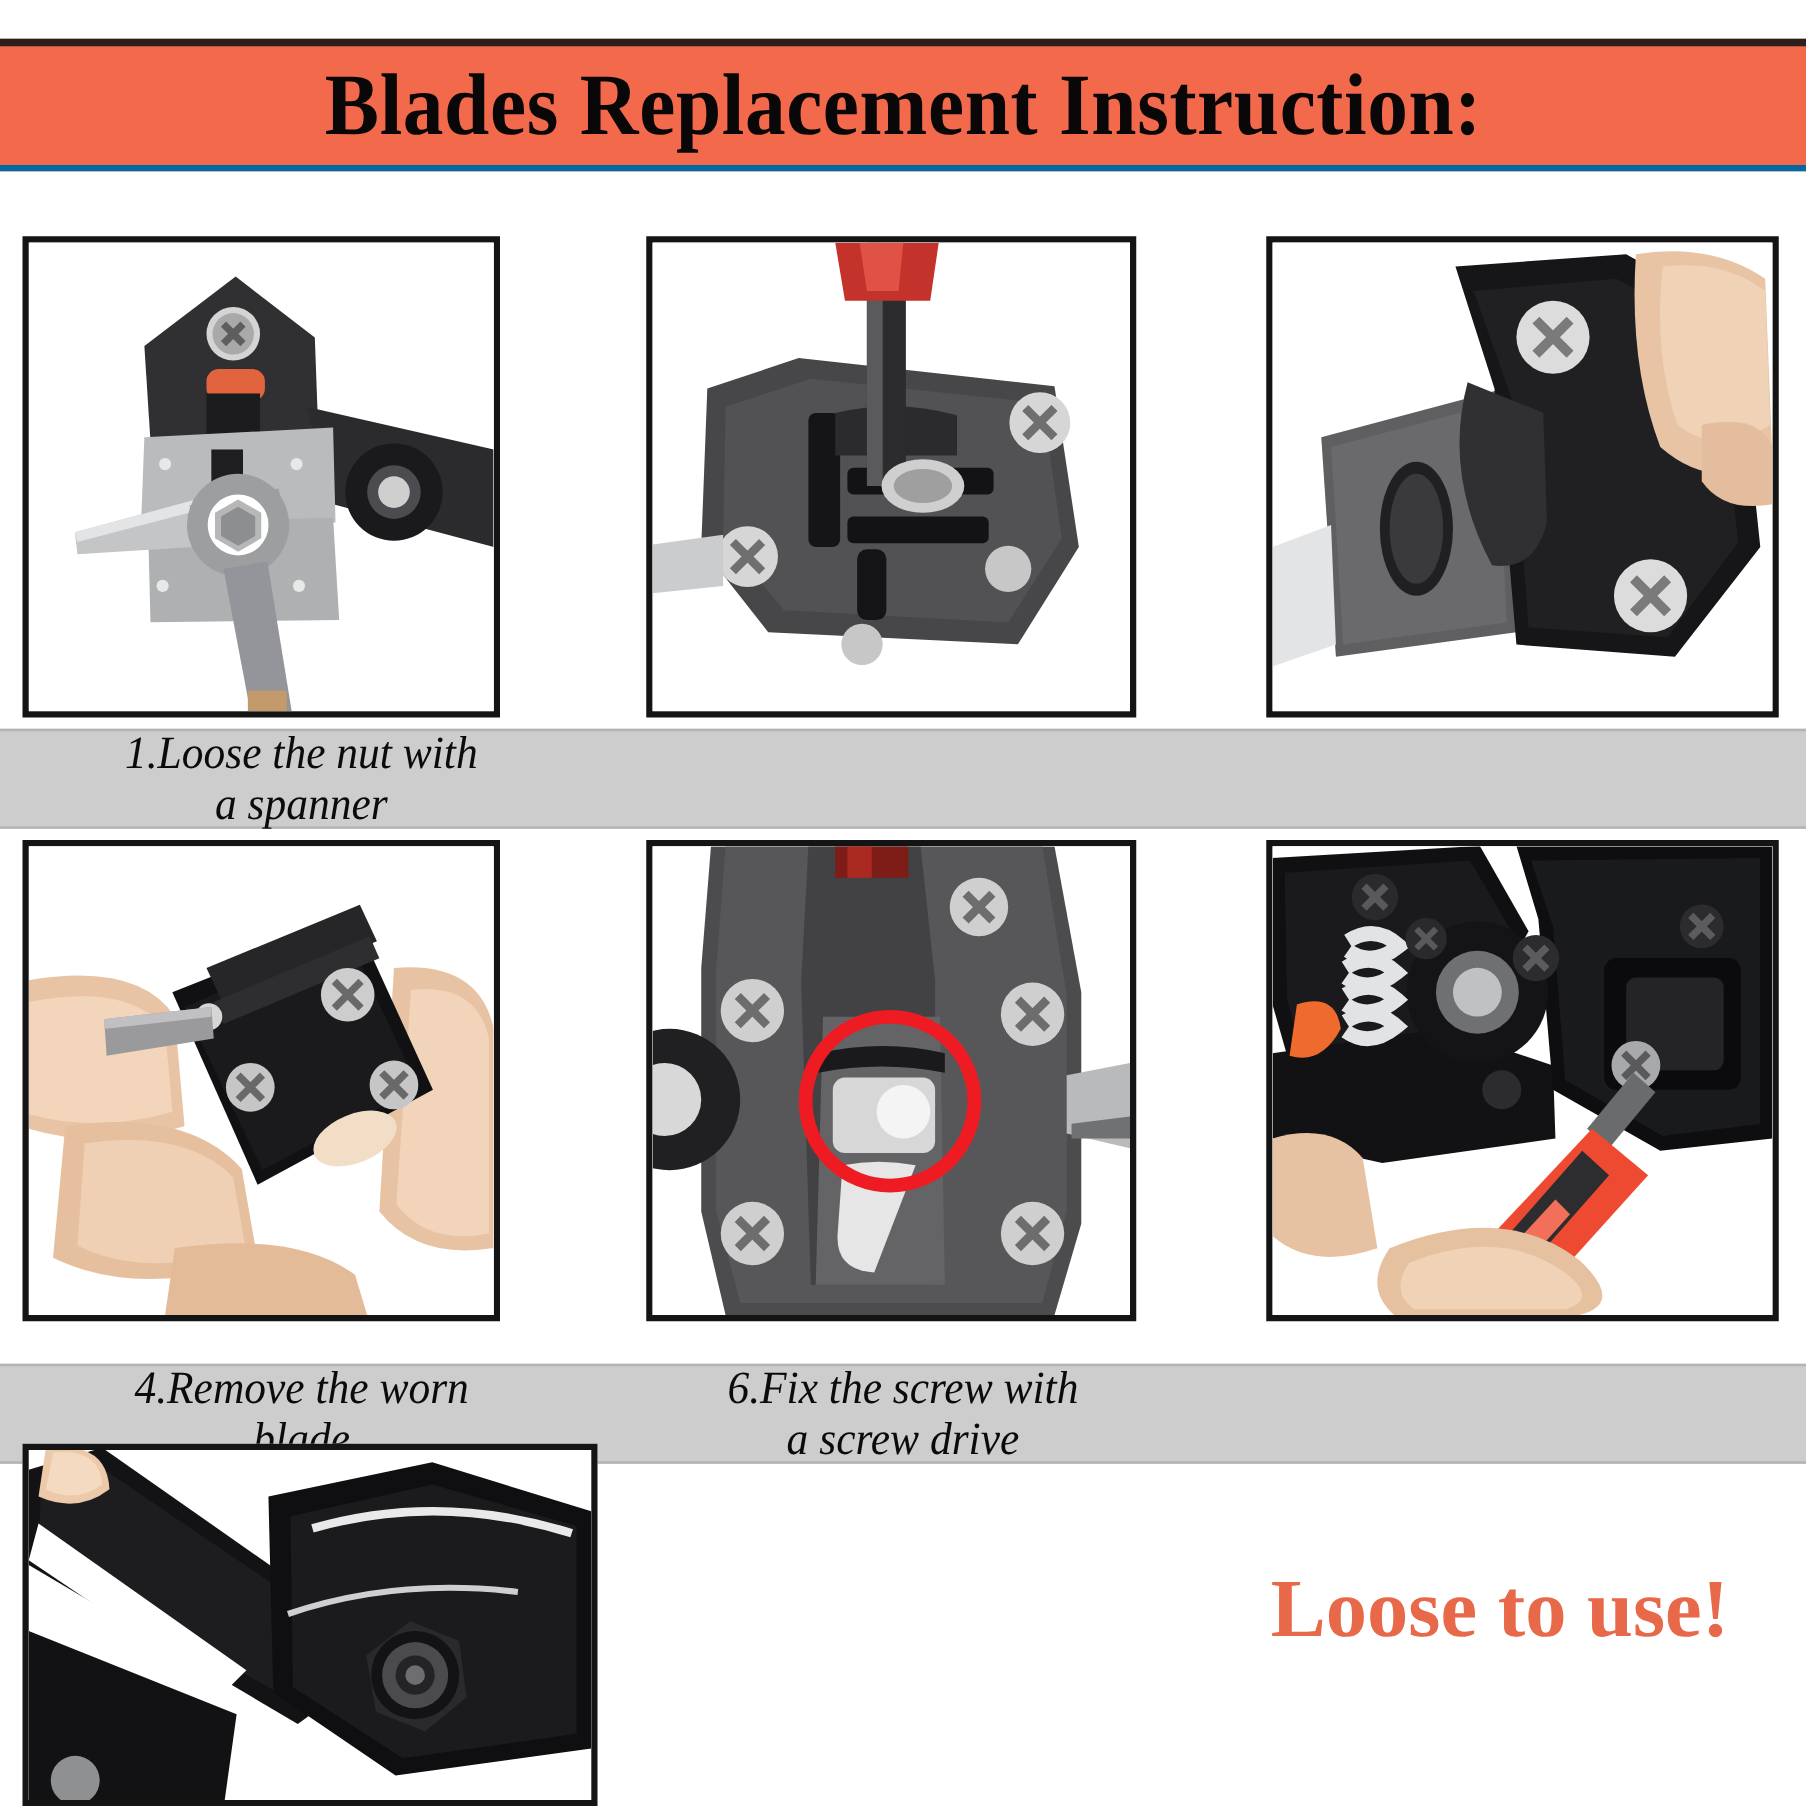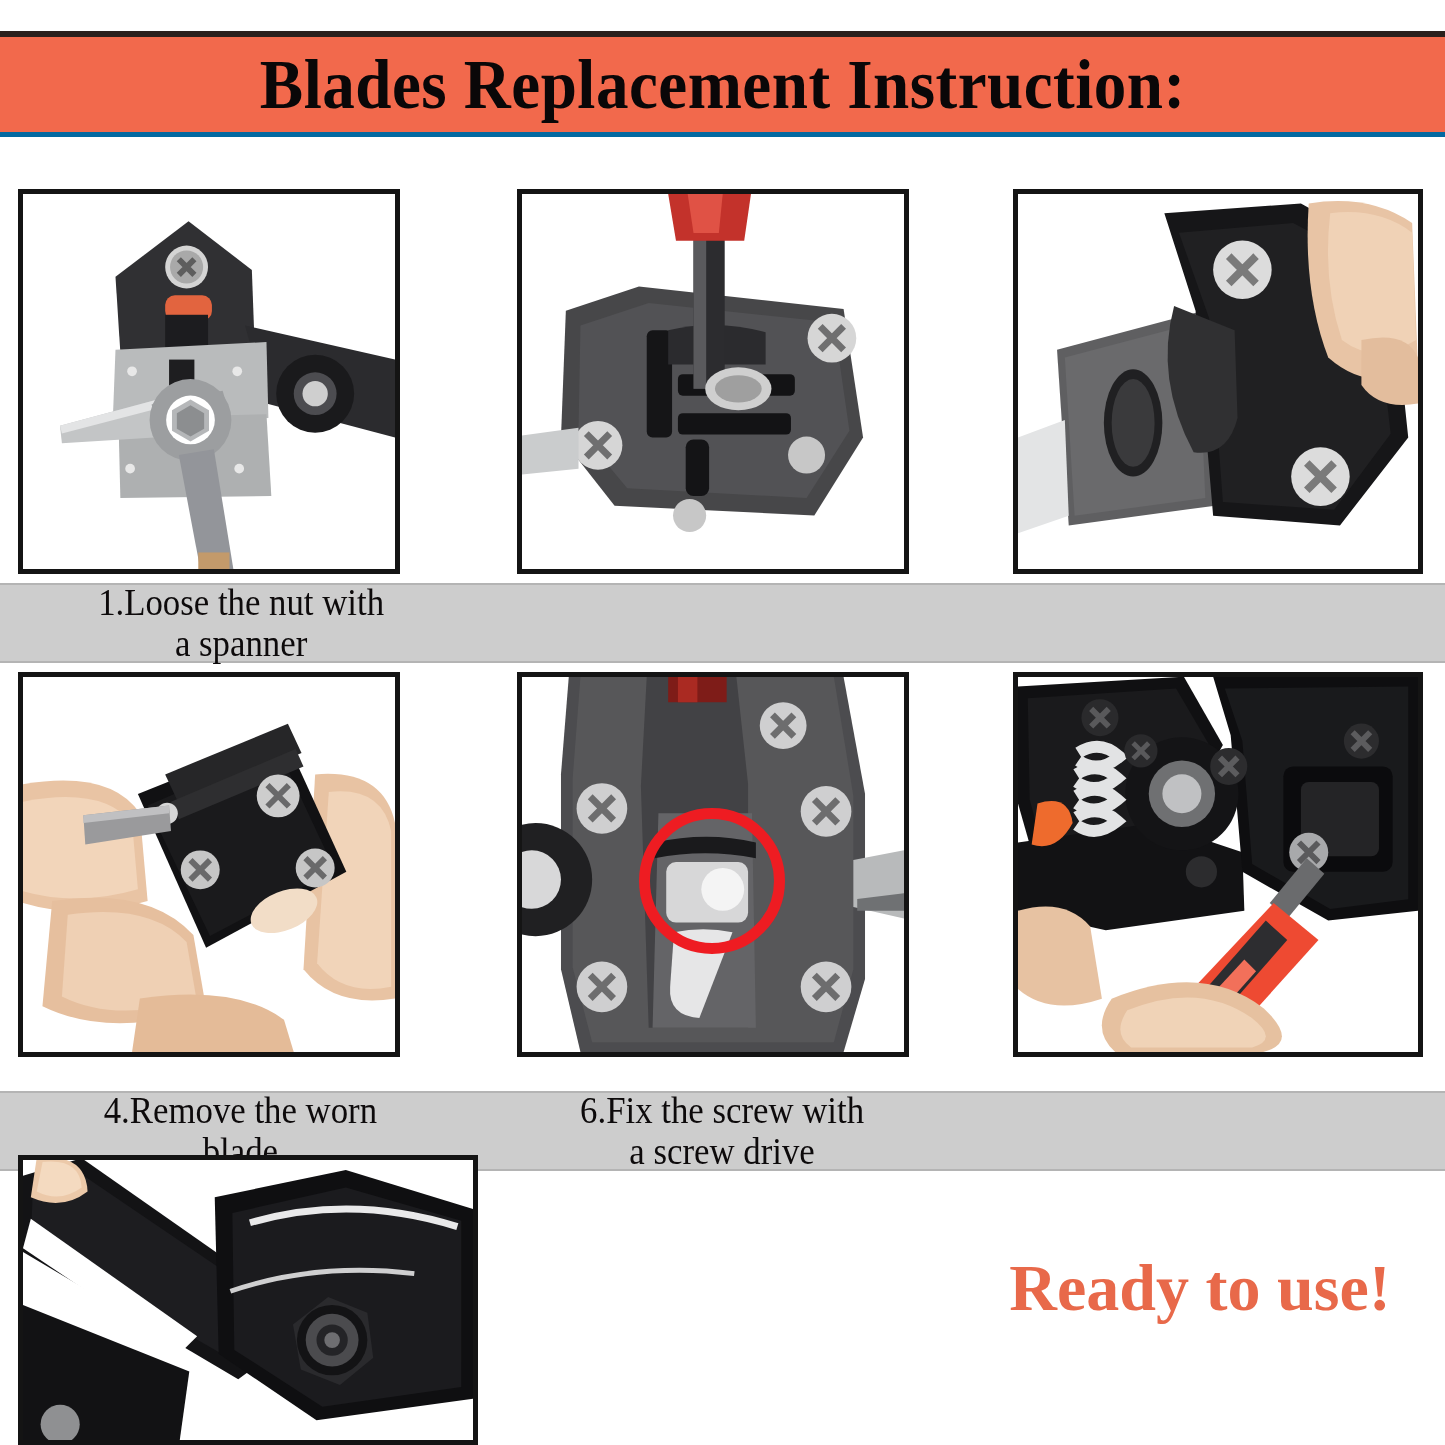--- a/index.html
+++ b/index.html
@@ -71,20 +71,21 @@
     display: flex;
   }
   .caption-cell {
     flex: 0 0 33.333%;
     display: flex;
     align-items: center;
     justify-content: center;
     text-align: center;
     padding: 0 8px;
     box-sizing: border-box;
+    font-style: italic;
   }
   .caption-text {
     font-family: "Liberation Serif", "DejaVu Serif", serif;
     font-size: 37px;
     line-height: 1.12;
     color: #0d0a0b;
     transform: scaleX(0.94);
     font-weight: normal;
   }
 
@@ -422,15 +423,15 @@
         <path d="M0 150 L170 218 L160 290 L0 290 Z" fill="#121214"></path>
         <circle cx="38" cy="272" r="20" fill="#8f9092"></circle>
 
         <path d="M14 0 Q64 -6 66 34 Q40 54 8 40 Z" fill="#ecc9a9"></path>
         <path d="M20 4 Q58 0 60 30 Q38 46 14 34 Z" fill="#f4daC0"></path>
       </svg>
     </div>
   </div>
 
 
-  <div class="ready-text">Ready to use!</div>
+  <div class="ready-text">Loose to use!</div>
 
 </div>
 
 </body></html>

